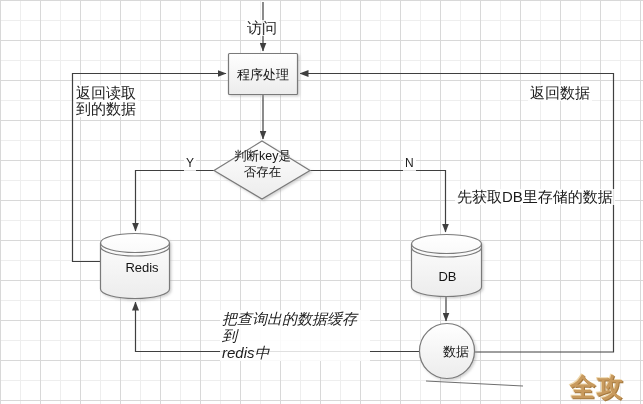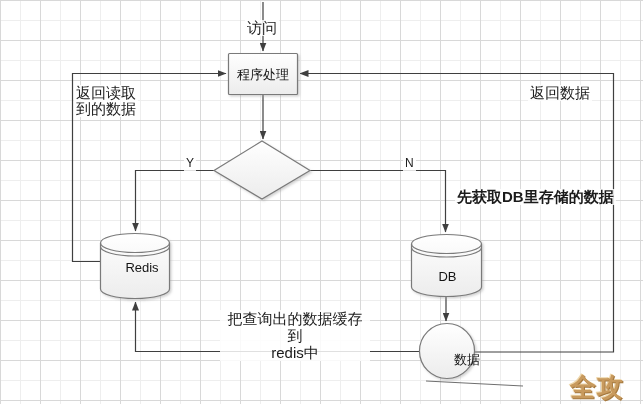--- a/index.html
+++ b/index.html
@@ -29,21 +29,21 @@
   .nodelbl{
     position:absolute;
     font-size:13px;
     line-height:15px;
     color:#141414;
     white-space:pre-line;
     text-align:center;
     border-radius:10px;
   }
   .flexc{display:flex;align-items:center;justify-content:center;}
-  .ctr{text-align:center;}
+  .ctr{font-style:italic;}
   .watermark{
     position:absolute;
     left:570px;top:370px;
     font-size:26px;
     font-weight:bold;
     letter-spacing:1px;
     color:#c89a5e;
     text-shadow:1px 1px 0 #a5793f, -1px -1px 0 #eed7ac;
   }
 </style>
@@ -93,24 +93,26 @@
       </g>
       <circle cx="447" cy="351" r="27.5"></circle>
     </g>
   </svg>
 
   <div class="lbl" style="left:245px;top:20px;">访问</div>
   <div class="lbl" style="left:184px;top:155px;font-size:12px;">Y</div>
   <div class="lbl" style="left:403px;top:155px;font-size:12px;">N</div>
   <div class="lbl" style="left:74px;top:85px;">返回读取
 到的数据</div>
-  <div class="lbl" style="left:455px;top:189px;font-weight:bold;">先获取DB里存储的数据</div>
+  <div class="lbl" style="left:455px;top:189px;">先获取DB里存储的数据</div>
   <div class="lbl" style="left:528px;top:85px;text-align:center;">返回数据</div>
   <div class="lbl ctr" style="left:220px;top:310px;width:146px;line-height:17px;">把查询出的数据缓存到
 redis中</div>
 
   <div class="nodelbl flexc" style="left:228px;top:53px;width:70px;height:42px;">程序处理</div>
+  <div class="nodelbl" style="left:212px;top:148px;width:101px;line-height:16px;font-size:12.5px;">判断key是
+否存在</div>
   <div class="nodelbl" style="left:100px;top:260px;width:84px;">Redis</div>
   <div class="nodelbl" style="left:411px;top:269px;width:73px;">DB</div>
-  <div class="nodelbl" style="left:440px;top:344px;width:54px;margin-top:8px;">数据</div>
+  <div class="nodelbl" style="left:429px;top:344px;width:54px;">数据</div>
 
   <div class="watermark">全攻略</div>
 </div>
 
 </body></html>

